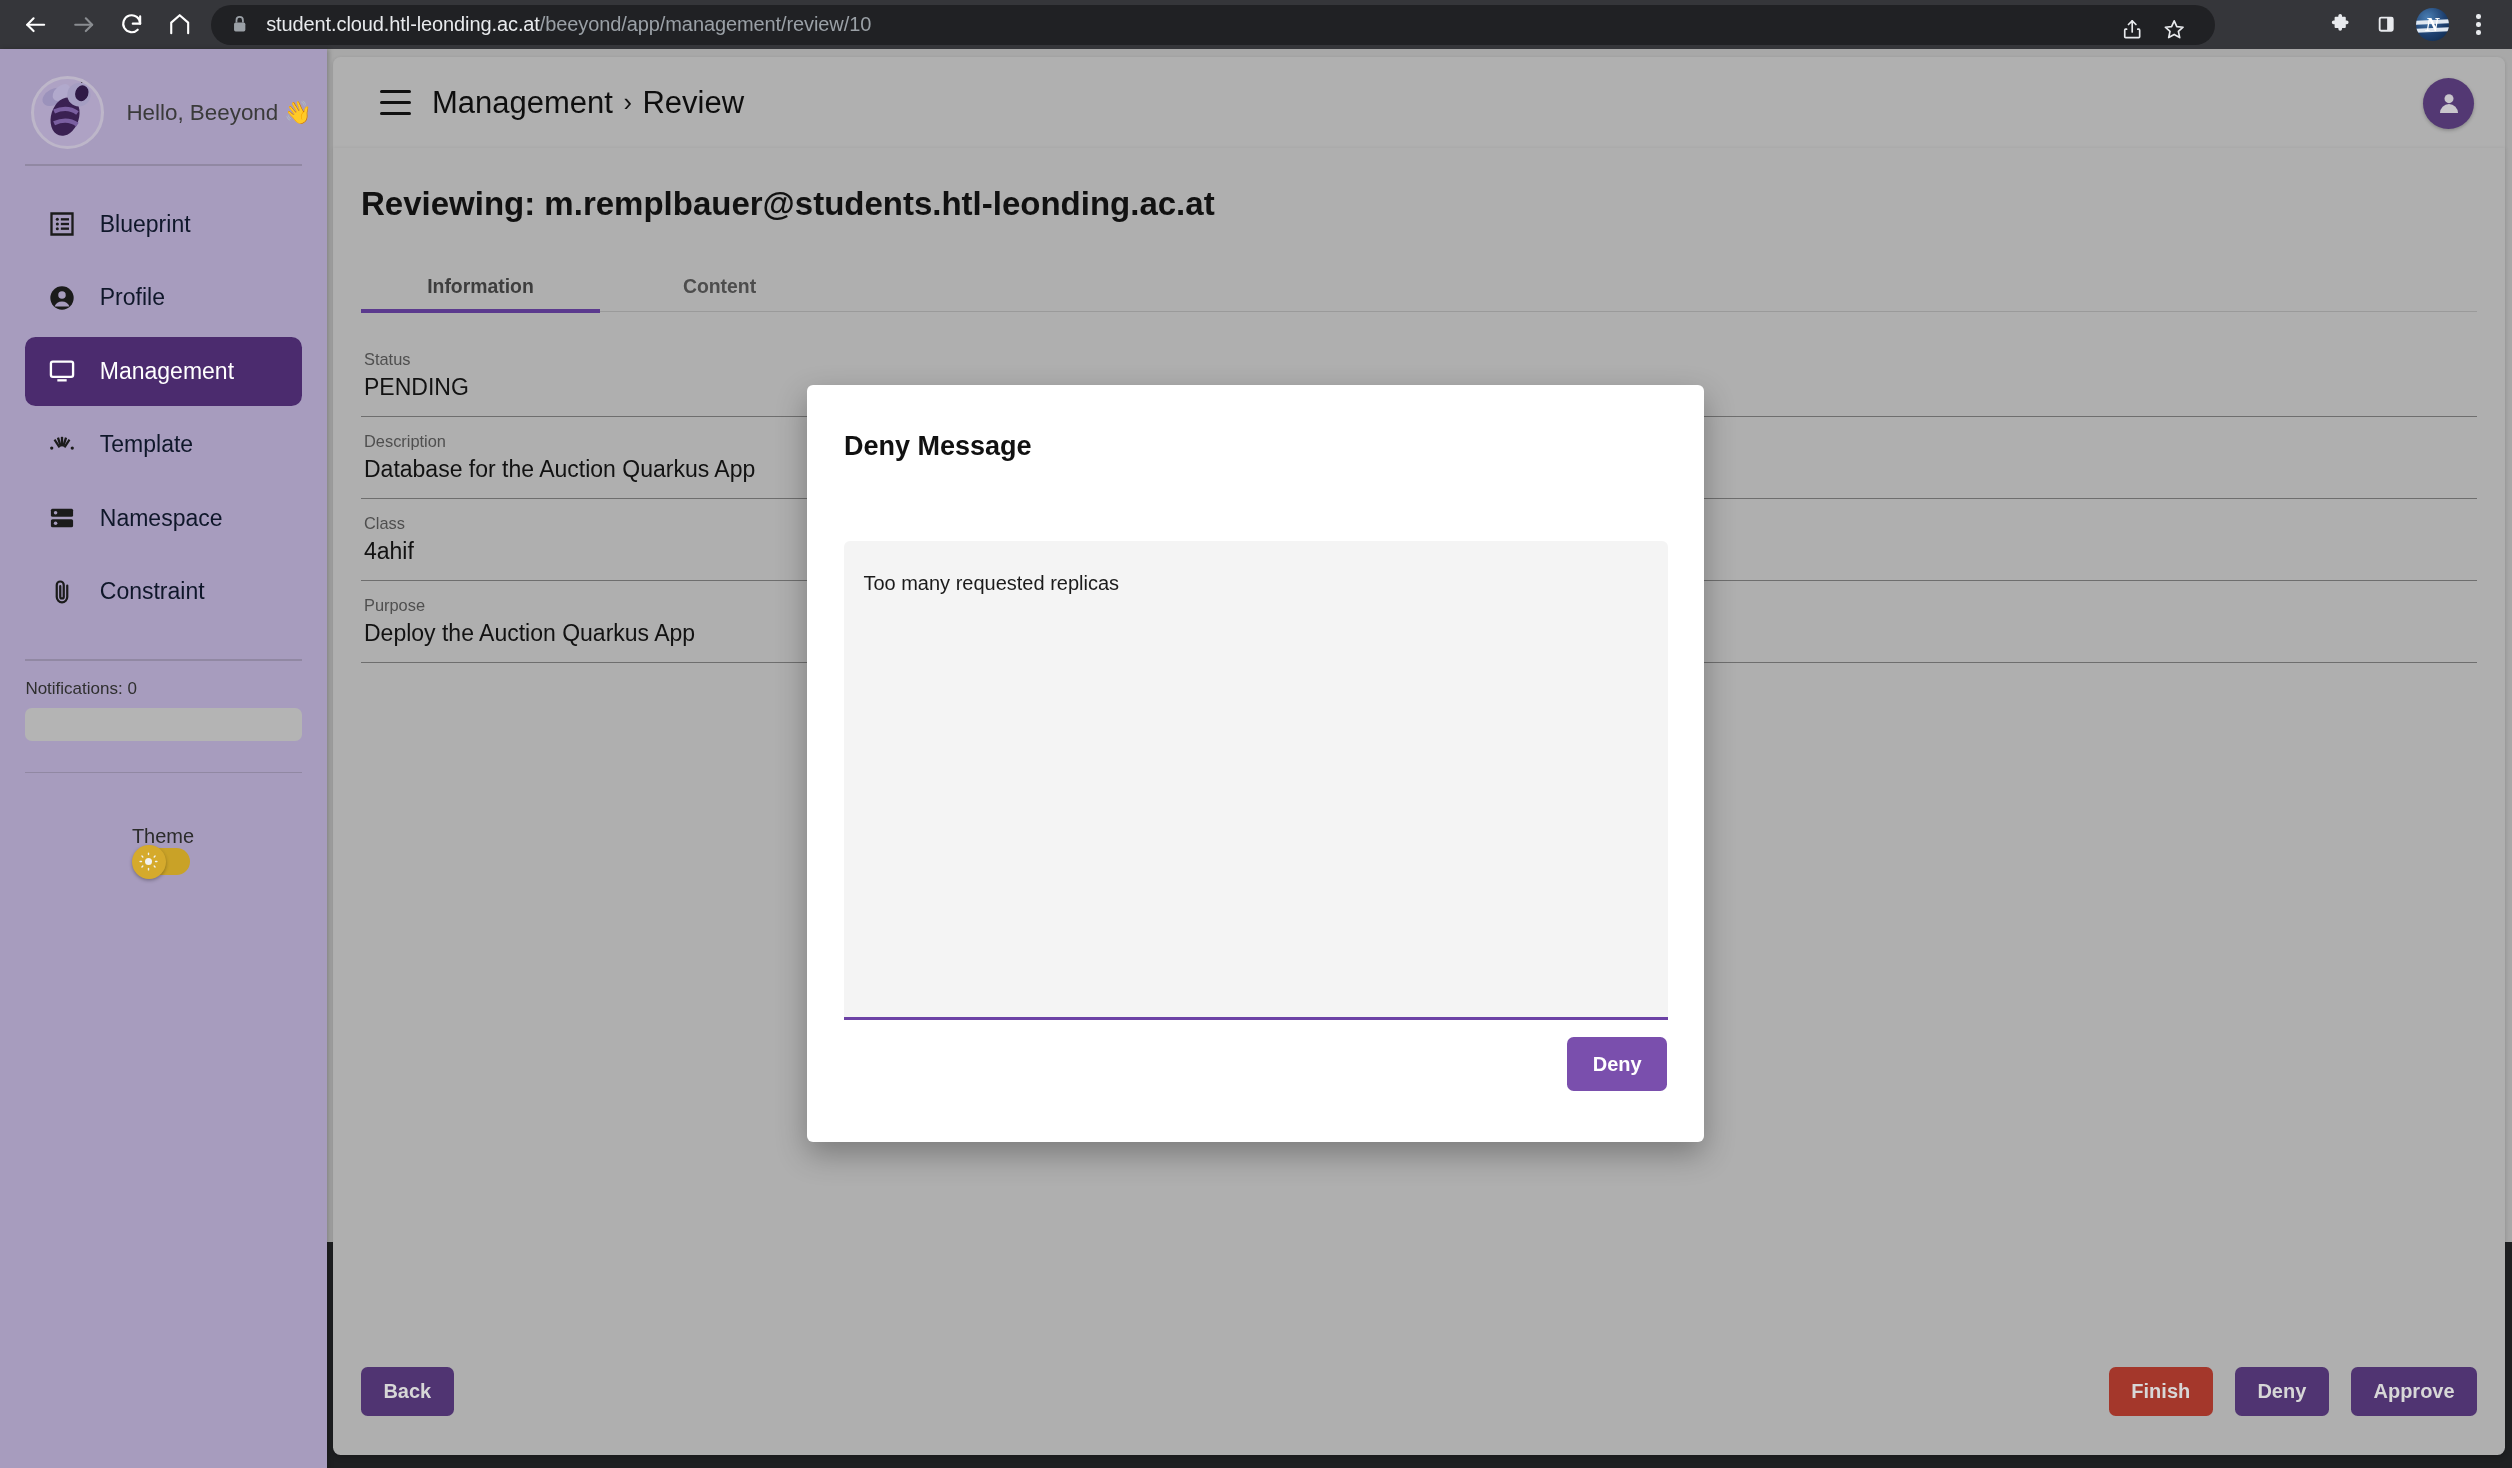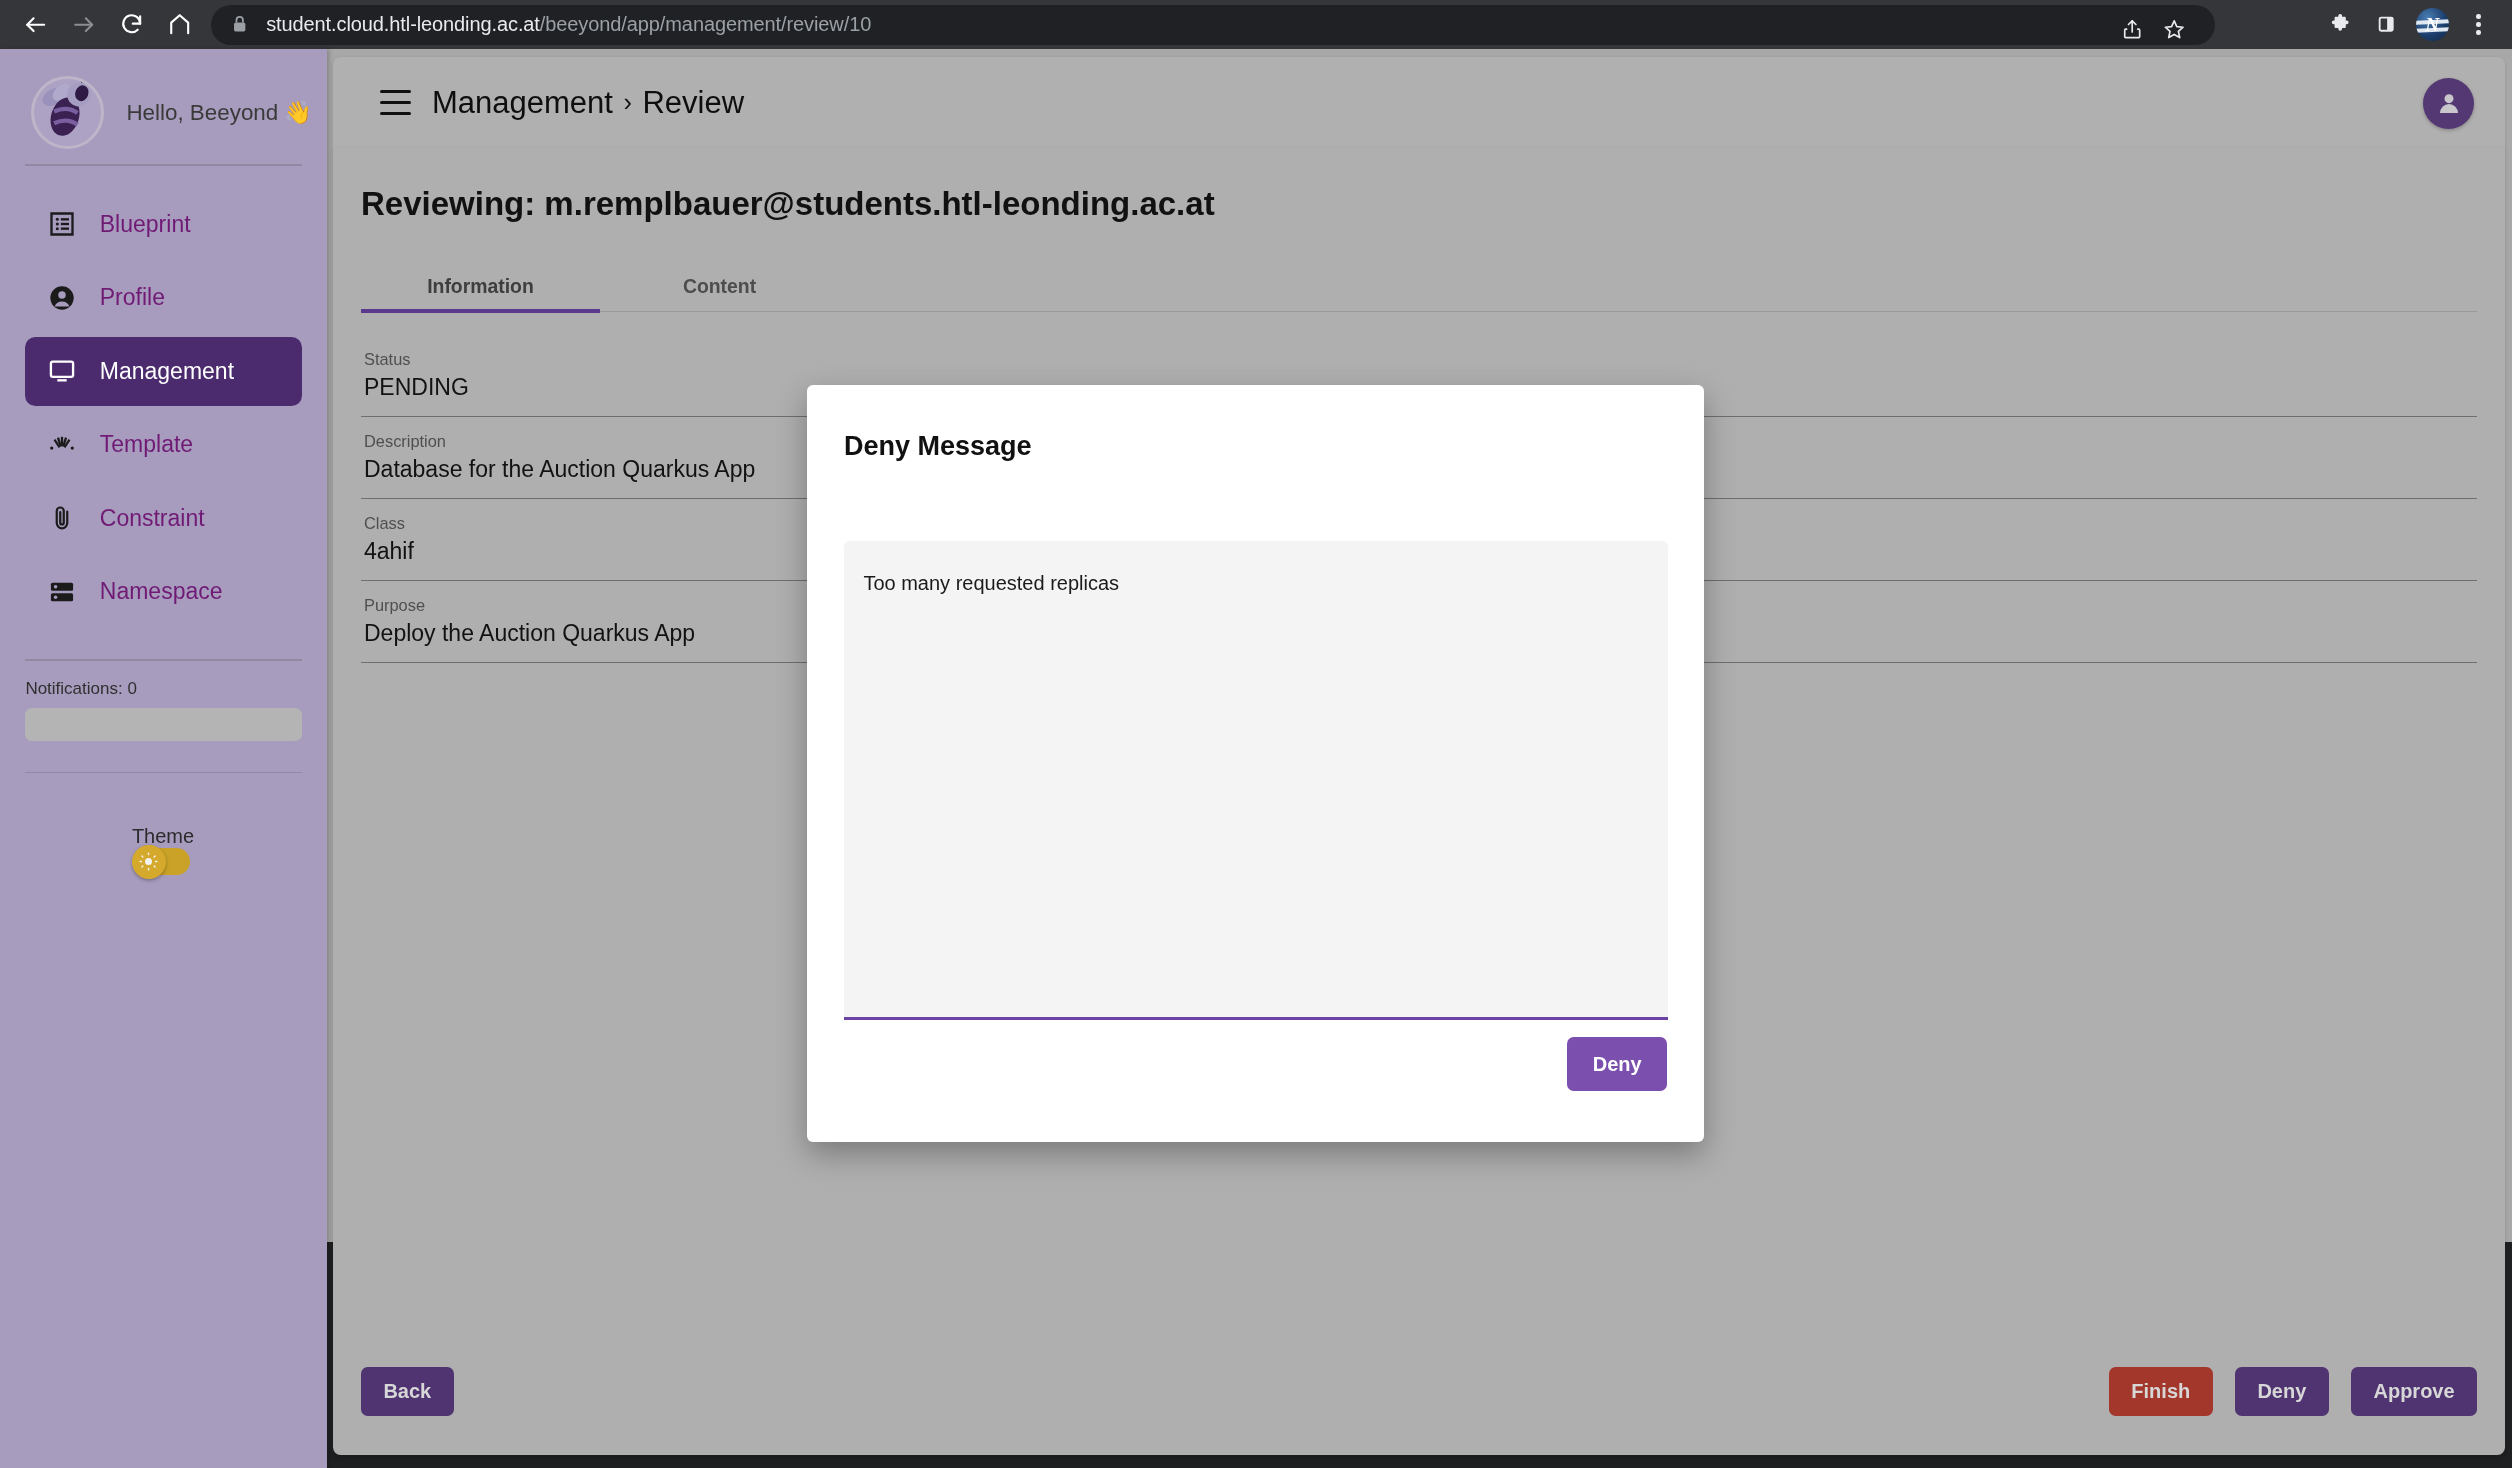--- a/index.html
+++ b/index.html
@@ -136,21 +136,21 @@
     cursor: pointer;
   }
   .nav-item.active { background: #4b2b6e; }
   .nav-item .ico {
     width: 31px; height: 31px; flex-shrink: 0;
     display: flex; align-items: center; justify-content: center;
   }
   .nav-item .ico svg { width: 28px; height: 28px; fill: #1b1b1b; }
   .nav-item.active .ico svg { fill: #ffffff; }
   .nav-item .lbl {
-    font-size: 23px; color: #701a75;
+    font-size: 23px; color: #0f172a;
     margin-left: 22.4px; white-space: nowrap;
   }
   .nav-item.active .lbl { color: #ffffff; }
 
   #notif-block { padding: 0 25.4px; margin-top: 18px; }
   #notif-label { font-size: 17px; color: #2f2f2f; margin-bottom: 9px; }
   #notif-input {
     width: 100%; height: 33px;
     background: #b4b4b4; border: 0; border-radius: 6.7px;
   }
@@ -458,36 +458,36 @@
               <circle cx="3.2" cy="14.6" r="1.4"></circle>
               <circle cx="20.8" cy="14.6" r="1.4"></circle>
             </svg>
         </span>
         <span class="lbl">Template</span>
       </div>
 
       <div class="nav-item">
         <span class="ico">
           <svg viewBox="0 0 24 24">
-              <path d="M16.5 6.5v9.8a4.5 4.5 0 0 1-9 0V6a3 3 0 0 1 6 0v10a1.5 1.5 0 0 1-3 0V7" fill="none" stroke="#1b1b1b" stroke-width="1.9" stroke-linecap="round"></path>
-            </svg>
-        </span>
-        <span class="lbl">Constraint</span>
-      </div>
-
-      <div class="nav-item">
-        <span class="ico">
-          <svg viewBox="0 0 24 24">
               <rect x="2.5" y="4" width="19" height="7" rx="1.4"></rect>
               <rect x="2.5" y="13" width="19" height="7" rx="1.4"></rect>
               <circle cx="6.5" cy="7.5" r="1.5" fill="#a79cbe"></circle>
               <circle cx="6.5" cy="16.5" r="1.5" fill="#a79cbe"></circle>
             </svg>
         </span>
         <span class="lbl">Namespace</span>
+      </div>
+
+      <div class="nav-item">
+        <span class="ico">
+          <svg viewBox="0 0 24 24">
+              <path d="M16.5 6.5v9.8a4.5 4.5 0 0 1-9 0V6a3 3 0 0 1 6 0v10a1.5 1.5 0 0 1-3 0V7" fill="none" stroke="#1b1b1b" stroke-width="1.9" stroke-linecap="round"></path>
+            </svg>
+        </span>
+        <span class="lbl">Constraint</span>
       </div>
     </nav>
 
     <hr class="hr" style="margin-top:33px">
 
     <div id="notif-block">
       <div id="notif-label">Notifications: 0</div>
       <input id="notif-input" placeholder="" style="">
     </div>
 

